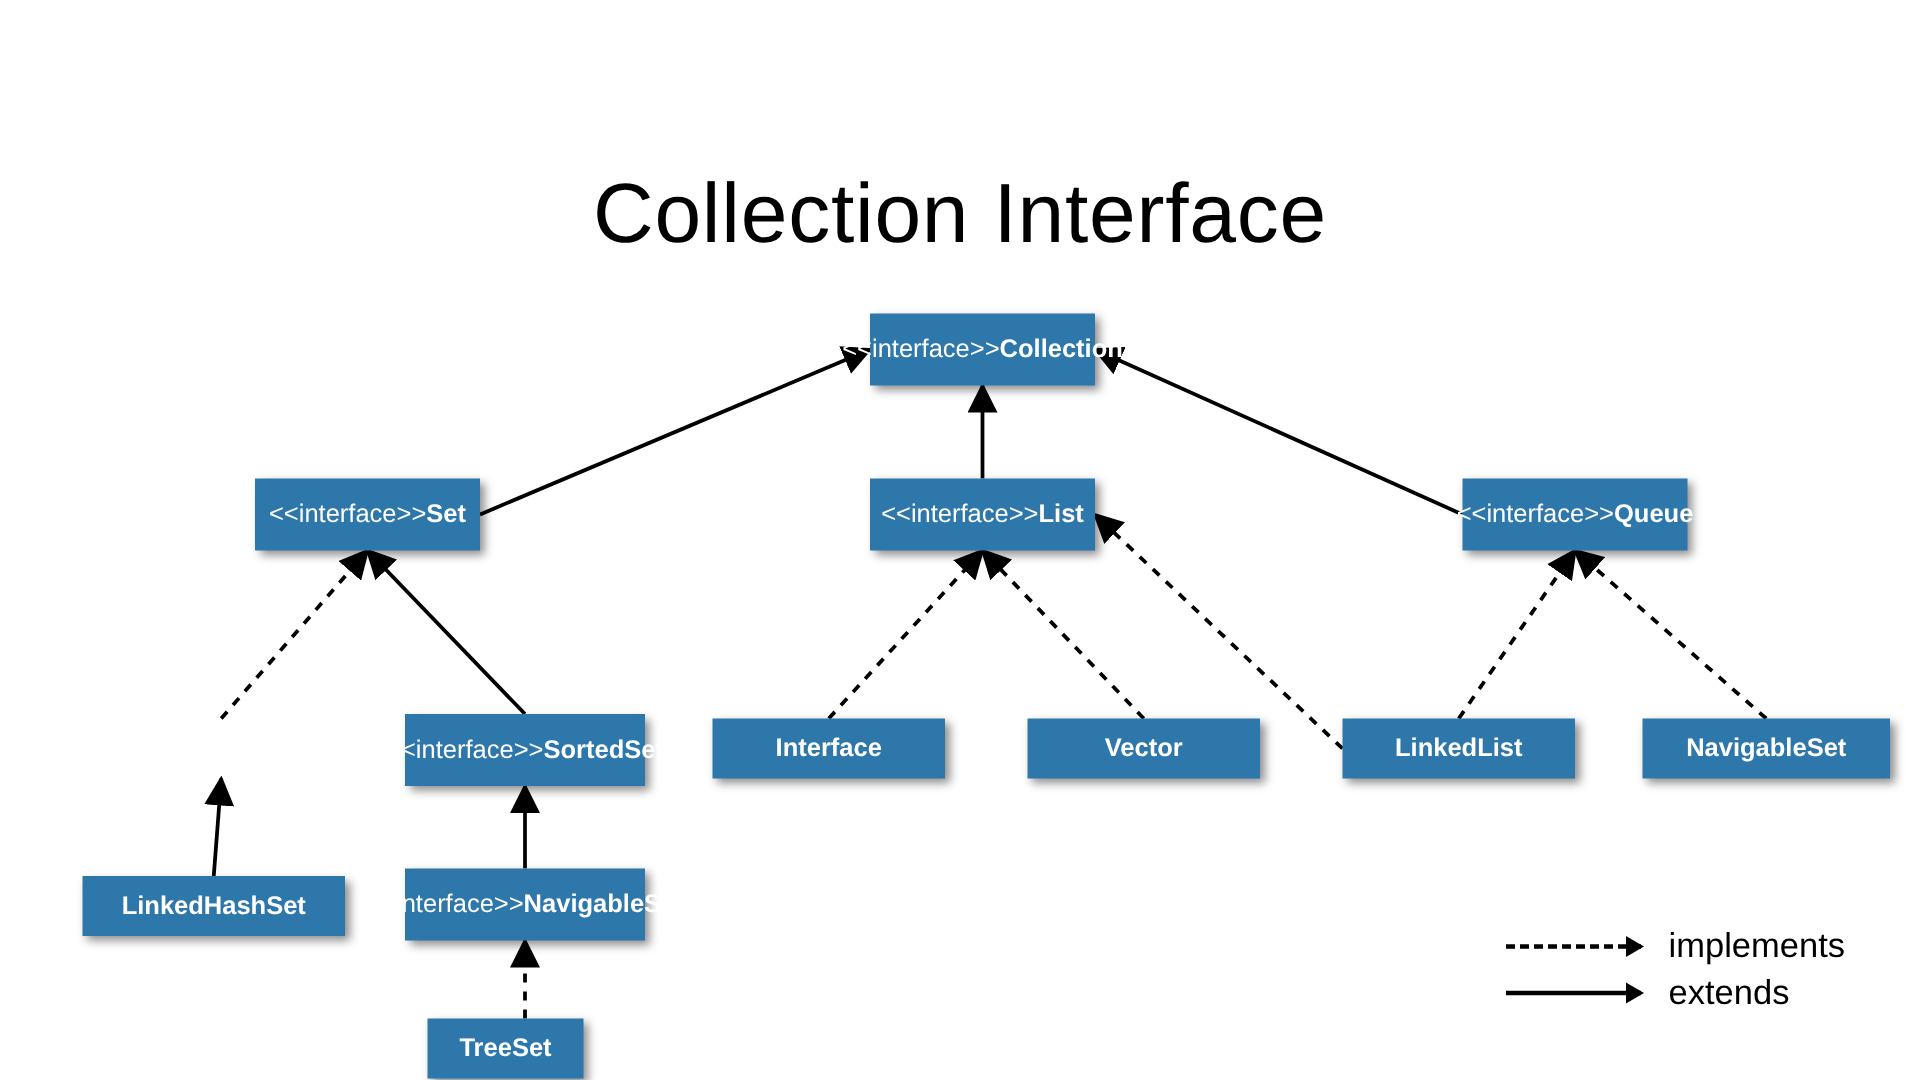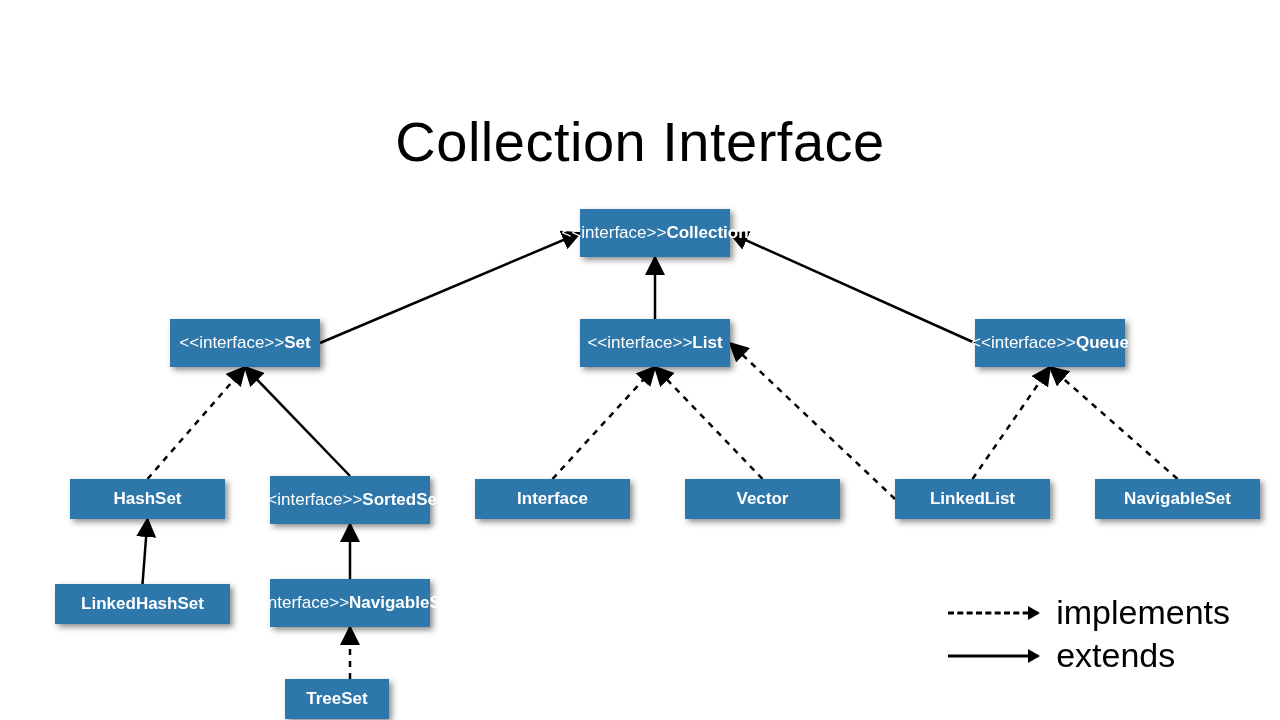--- a/index.html
+++ b/index.html
@@ -48,21 +48,21 @@
     position: absolute;
     left: 0; top: 0;
     width: 1280px;
     height: 720px;
     pointer-events: none;
   }
   .legend {
     position: absolute;
     right: 50px;
     bottom: 80px;
-    font-size: 34px;
+    font-size: 23px;
     color: #000;
   }
   .legend-row {
     display: flex;
     align-items: center;
     gap: 18px;
     margin: 4px 0;
   }
   .legend-line {
     width: 90px;
@@ -130,23 +130,20 @@
       <span class="name">Set</span>
     </div>
   <div class="node" id="n-list" style="left: 580px; top: 280px; width: 150px; min-height: 48px;">
       <span class="stereo">&lt;&lt;interface&gt;&gt;</span>
       <span class="name">List</span>
     </div>
   <div class="node" id="n-queue" style="left: 975px; top: 280px; width: 150px; min-height: 48px;">
       <span class="stereo">&lt;&lt;interface&gt;&gt;</span>
       <span class="name">Queue</span>
     </div>
-  <div class="node" id="n-hashset" style="left: 70px; top: 440px; width: 155px; min-height: 40px;">
-      <span class="name">HashSet</span>
-    </div>
   <div class="node" id="n-sortedset" style="left: 270px; top: 437px; width: 160px; min-height: 48px;">
       <span class="stereo">&lt;&lt;interface&gt;&gt;</span>
       <span class="name">SortedSet</span>
     </div>
   <div class="node" id="n-linkedhashset" style="left: 55px; top: 545px; width: 175px; min-height: 40px;">
       <span class="name">LinkedHashSet</span>
     </div>
   <div class="node" id="n-navigableset" style="left: 270px; top: 540px; width: 160px; min-height: 48px;">
       <span class="stereo">&lt;&lt;interface&gt;&gt;</span>
       <span class="name">NavigableSet</span>

